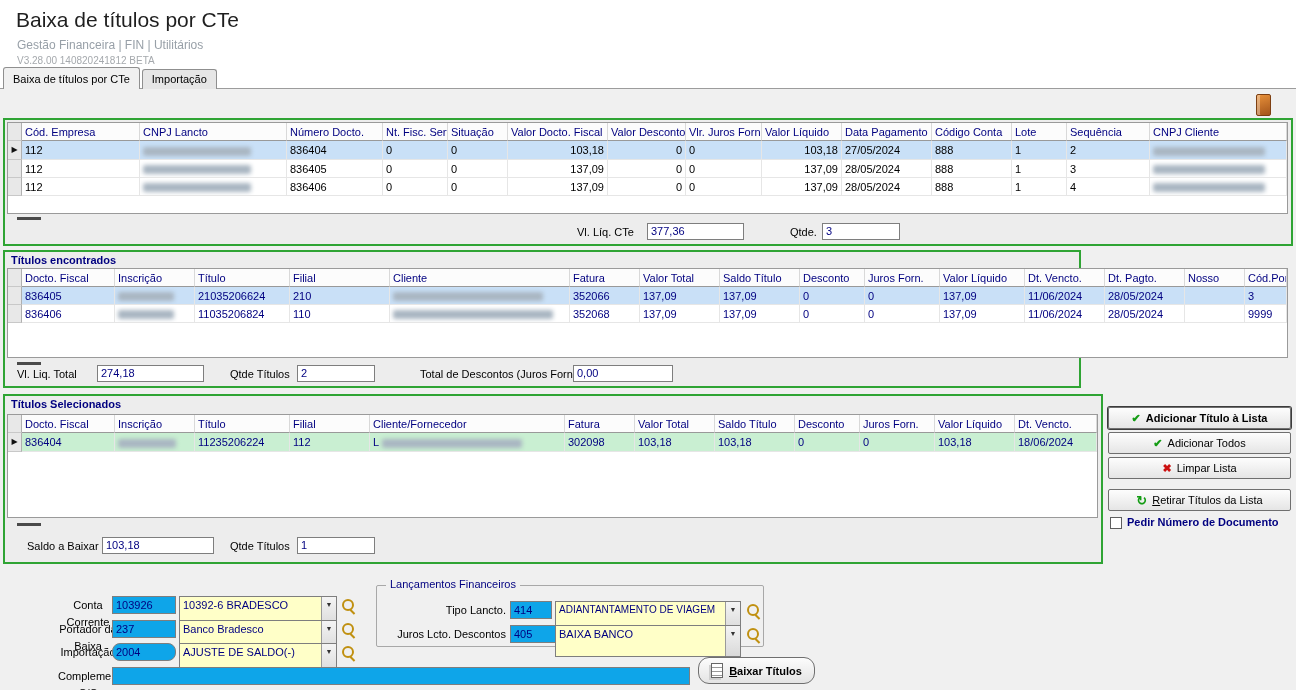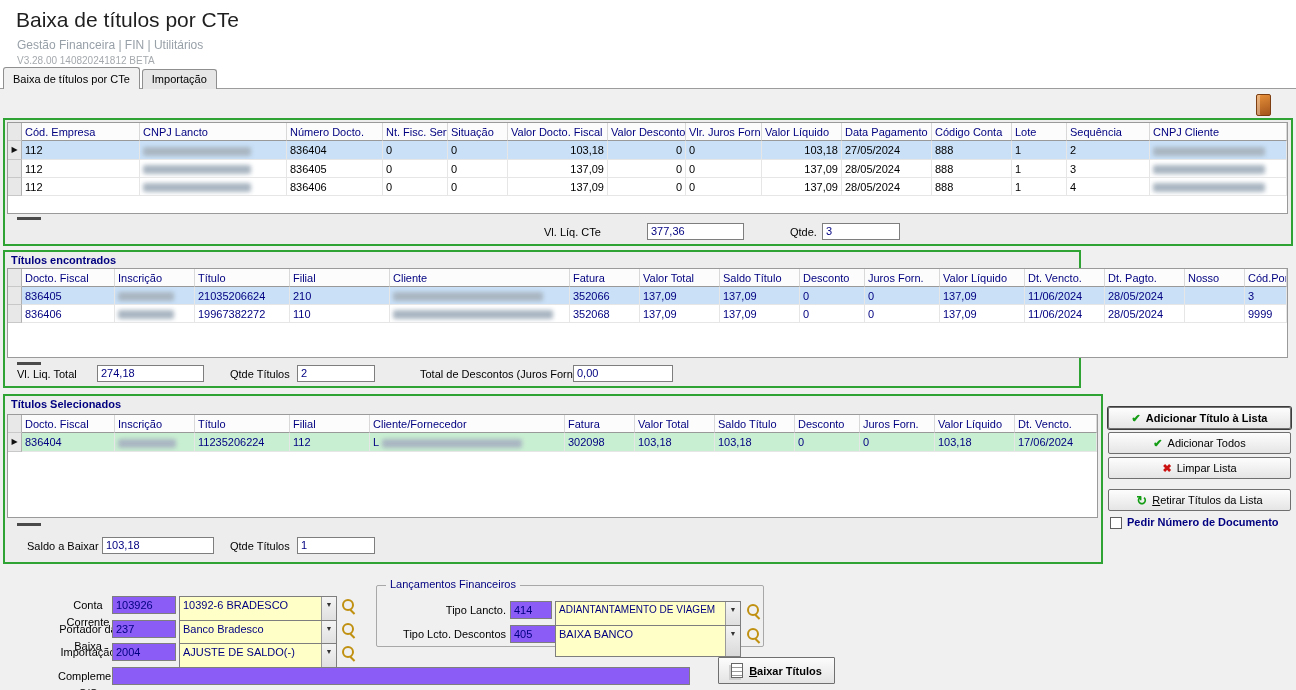--- a/index.html
+++ b/index.html
@@ -54,41 +54,41 @@
   .ico-check { color:#149c14; font-weight:bold; }
   .ico-cross { color:#cc1111; font-weight:bold; }
   .ico-refresh { color:#149c14; font-weight:bold; font-size:13px; line-height:11px; }
   .ufl { display:block; }
   .ufl::first-letter { text-decoration:underline; }
 
   .cb { position:absolute; width:12px; height:12px; background:#fff; border:1px solid #5e5e5e; cursor:pointer; }
   .cb-label { position:absolute; font-weight:bold; color:#000080; cursor:pointer; }
 
   .rlabel { position:absolute; left:10px; width:108px; text-align:center; line-height:17px;padding-left:48px; }
-  .tinput { position:absolute; height:18px; border:1px solid #7e7e7e; background:#8b5cf6; color:#000080;
+  .tinput { position:absolute; height:18px; border:1px solid #7e7e7e; background:#0ea5e9; color:#000080;
             padding:0 3px; font-size:11px; font-family:inherit; line-height:16px; }
   .combo  { position:absolute; height:32px; border:1px solid #7e7e7e; background:#ffffc8; color:#000080;
             line-height:16px; padding:0 18px 12px 3px; white-space:nowrap; overflow:hidden; cursor:pointer; }
   .dd { position:absolute; right:0; top:0; width:15px; height:100%;
         background:linear-gradient(#f4f4f4,#d9d9d9); border-left:1px solid #9a9a9a;
         text-align:center; font-size:7px; line-height:15px; color:#333; }
   .mag { position:absolute; width:15px; height:15px; cursor:pointer; }
   .mag::before { content:""; position:absolute; left:1px; top:1px; width:8px; height:8px;
                  border:2px solid #c09010; border-radius:50%; }
   .mag::after  { content:""; position:absolute; left:10px; top:11px; width:6px; height:2px;
                  background:#c09010; transform:rotate(45deg); transform-origin:0 0; }
 
   .group { position:absolute; left:376px; top:585px; width:388px; height:62px;
            border:1px solid #a8a8a8; border-radius:2px; }
   .group-legend { position:absolute; left:386px; top:578px; background:#f0f0f0; padding:0 4px; color:#000080; }
   .glabel { position:absolute; width:122px; text-align:right; line-height:17px; }
 
   .baixar { position:absolute; left:698px; top:657px; width:117px; height:27px;
-            background:linear-gradient(#fcfcfc,#e4e4e4); border:1px solid #6f6f6f; border-radius:1px;
-            display:flex; align-items:center; justify-content:center; gap:6px; font-weight:bold; cursor:pointer;margin-left:20px; }
+            background:linear-gradient(#fcfcfc,#e4e4e4); border:1px solid #6f6f6f; border-radius:11px;
+            display:flex; align-items:center; justify-content:center; gap:6px; font-weight:bold; cursor:pointer; }
   .paper-icon { width:12px; height:15px; border:1px solid #666;
                 background:repeating-linear-gradient(#ffffff 0 3px, #9a9a9a 3px 4px);
                 box-shadow:-2px 2px 0 0 #cfcfcf; }
 </style>
 </head>
 <body>
 
 <div class="app">
 
   <div class="header-title">Baixa de títulos por CTe</div>
@@ -194,21 +194,21 @@
             <td>28/05/2024</td>
             <td>888</td>
             <td>1</td>
             <td>4</td>
             <td><span class="blur" style="width:112px"></span></td>
           </tr>
         </tbody>
       </table>
     </div>
     <div class="hstub" style="left:12px; top:97px;"></div>
-    <div class="flabel" style="left:539px; top:104px;">Vl. Líq. CTe</div>
+    <div class="flabel" style="left:572px; top:104px;">Vl. Líq. CTe</div>
     <div class="vbox" style="left:642px; top:103px; width:97px;">377,36</div>
     <div class="flabel" style="left:785px; top:104px;">Qtde.</div>
     <div class="vbox" style="left:817px; top:103px; width:78px;">3</div>
   </div>
 
   <div class="panel" style="left:3px; top:250px; width:1078px; height:138px;text-decoration:underline;">
     <div class="pcap">Títulos encontrados</div>
     <div class="gridbox" style="left:2px; top:16px; width:1281px; height:90px;">
       <table class="grid g2">
         <colgroup>
@@ -265,21 +265,21 @@
             <td>137,09</td>
             <td>11/06/2024</td>
             <td>28/05/2024</td>
             <td></td>
             <td>3</td>
           </tr>
           <tr>
             <td class="rowsel"></td>
             <td>836406</td>
             <td><span class="blur" style="width:56px"></span></td>
-            <td>19967382272</td>
+            <td>11035206824</td>
             <td>110</td>
             <td><span class="blur" style="width:160px"></span></td>
             <td>352068</td>
             <td>137,09</td>
             <td>137,09</td>
             <td>0</td>
             <td>0</td>
             <td>137,09</td>
             <td>11/06/2024</td>
             <td>28/05/2024</td>
@@ -343,21 +343,21 @@
             <td><span class="blur" style="width:58px"></span></td>
             <td>11235206224</td>
             <td>112</td>
             <td><span>L</span> <span class="blur" style="width:140px"></span></td>
             <td>302098</td>
             <td>103,18</td>
             <td>103,18</td>
             <td>0</td>
             <td>0</td>
             <td>103,18</td>
-            <td>17/06/2024</td>
+            <td>18/06/2024</td>
           </tr>
         </tbody>
       </table>
     </div>
     <div class="hstub" style="left:12px; top:127px;"></div>
     <div class="flabel" style="left:22px; top:142px;">Saldo a Baixar</div>
     <div class="vbox" style="left:97px; top:141px; width:112px;">103,18</div>
     <div class="flabel" style="left:225px; top:142px;">Qtde Títulos</div>
     <div class="vbox" style="left:292px; top:141px; width:78px;">1</div>
   </div>
@@ -391,42 +391,42 @@
 
   <div class="rlabel" style="top:621px;">Portador da Baixa</div>
   <input class="tinput" style="left: 112px; top: 620px; width: 64px;" value="237">
   <div class="combo" style="left:179px; top:620px; width:158px;">
     <span>Banco Bradesco</span>
     <span class="dd">▼</span>
   </div>
   <div class="mag" style="left:341px; top:622px;"></div>
 
   <div class="rlabel" style="top:644px;">Importação</div>
-  <input class="tinput" style="left: 112px; top: 643px; width: 64px;" value="2004">
+  <input class="tinput" style="left: 112px; top: 643px; width: 64px; border-radius: 8px;" value="2004">
   <div class="combo" style="left:179px; top:643px; width:158px;">
     <span>AJUSTE DE SALDO(-)</span>
     <span class="dd">▼</span>
   </div>
   <div class="mag" style="left:341px; top:645px;"></div>
 
   <div class="rlabel" style="top:668px;">Complemento C/C</div>
   <input class="tinput" style="left: 112px; top: 667px; width: 578px;" value="">
 
   <div class="group"></div>
   <div class="group-legend">Lançamentos Financeiros</div>
 
   <div class="glabel" style="left:384px; top:602px;">Tipo Lancto.</div>
   <input class="tinput" style="left: 510px; top: 601px; width: 42px;" value="414">
   <div class="combo" style="left:555px; top:601px; width:186px; font-size:10px;">
     <span>ADIANTANTAMENTO DE VIAGEM</span>
     <span class="dd">▼</span>
   </div>
   <div class="mag" style="left:746px; top:603px;"></div>
 
-  <div class="glabel" style="left:384px; top:626px;">Tipo Lcto. Descontos</div>
+  <div class="glabel" style="left:384px; top:626px;">Juros Lcto. Descontos</div>
   <input class="tinput" style="left: 510px; top: 625px; width: 59px;" value="405">
   <div class="combo" style="left:555px; top:625px; width:186px;">
     <span>BAIXA BANCO</span>
     <span class="dd">▼</span>
   </div>
   <div class="mag" style="left:746px; top:627px;"></div>
 
   <div class="baixar">
     <span class="paper-icon"></span>
     <span class="ufl">Baixar Títulos</span>

